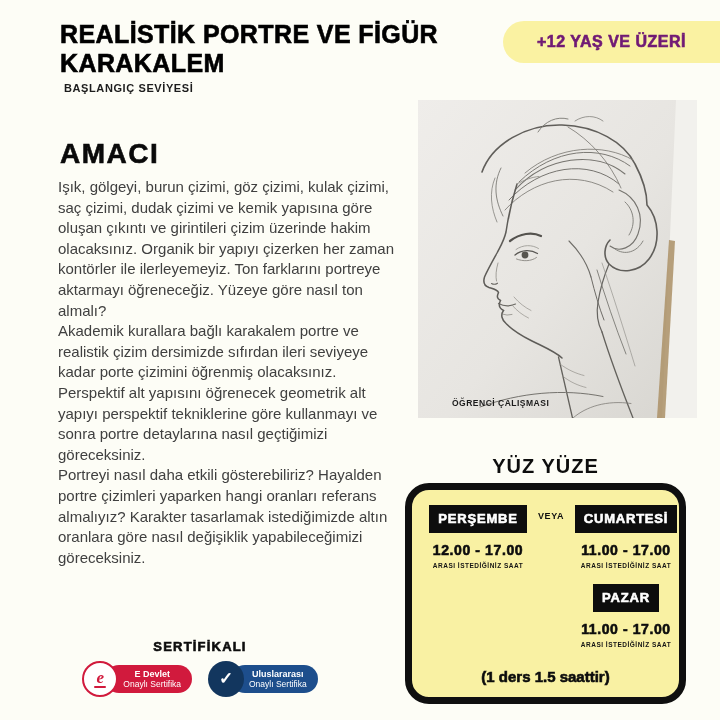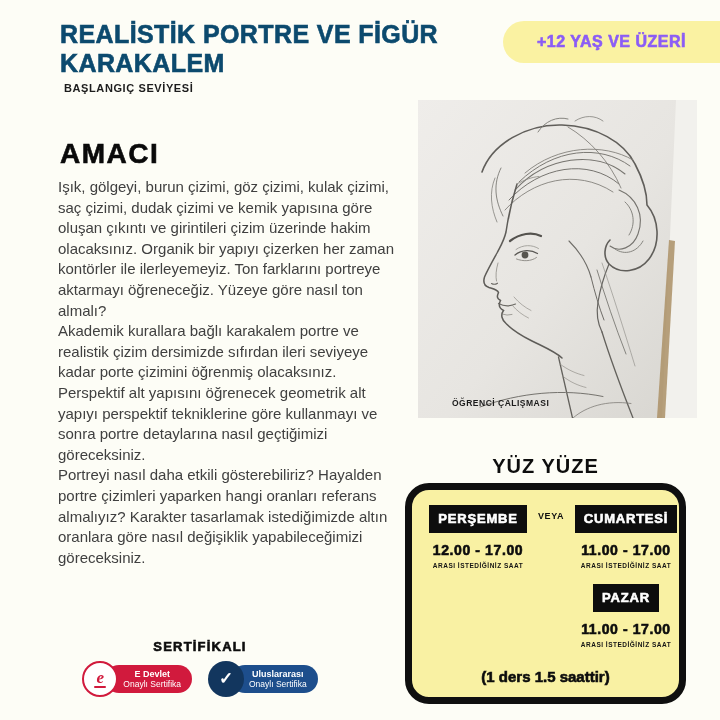--- a/index.html
+++ b/index.html
@@ -4,27 +4,27 @@
 <style>
   html,body{margin:0;padding:0;}
   .page{
     position:relative; width:720px; height:720px; overflow:hidden;
     background:#fdfdf6; font-family:"Liberation Sans", sans-serif; color:#101010;
   }
   .display{ font-weight:700; -webkit-text-stroke:0.6px currentColor; }
 
   
   .title-block{ position:absolute; left:60px; top:20px; }
-  .title-line{ font-size:25px; line-height:29px; letter-spacing:0.4px; color:#0c4a6e; }
+  .title-line{ font-size:25px; line-height:29px; letter-spacing:0.4px; color:#000000; }
   .subtitle{ margin-top:4px; padding-left:4px; font-size:11px; font-weight:700; letter-spacing:0.6px; color:#1c1c1c; }
   .age-badge{
     position:absolute; left:503px; top:21px; width:217px; height:42px;
     background:#faf2a2; border-radius:21px 0 0 21px;
     display:flex; align-items:center; justify-content:center;
-    font-size:16px; letter-spacing:0.5px; color:#8b5cf6;
+    font-size:16px; letter-spacing:0.5px; color:#701a75;
   }
 
   
   .about-heading{ position:absolute; left:60px; top:138px; font-size:28px; letter-spacing:1.5px; color:#0a0a0a; }
   .about-body{ position:absolute; left:58px; top:177px; width:348px; font-size:15px; line-height:20.6px; color:#404040; }
   .about-body p{ margin:0; }
 
   
   .artwork{ position:absolute; left:418px; top:100px; width:279px; height:318px; }
   .artwork svg{ display:block; }

